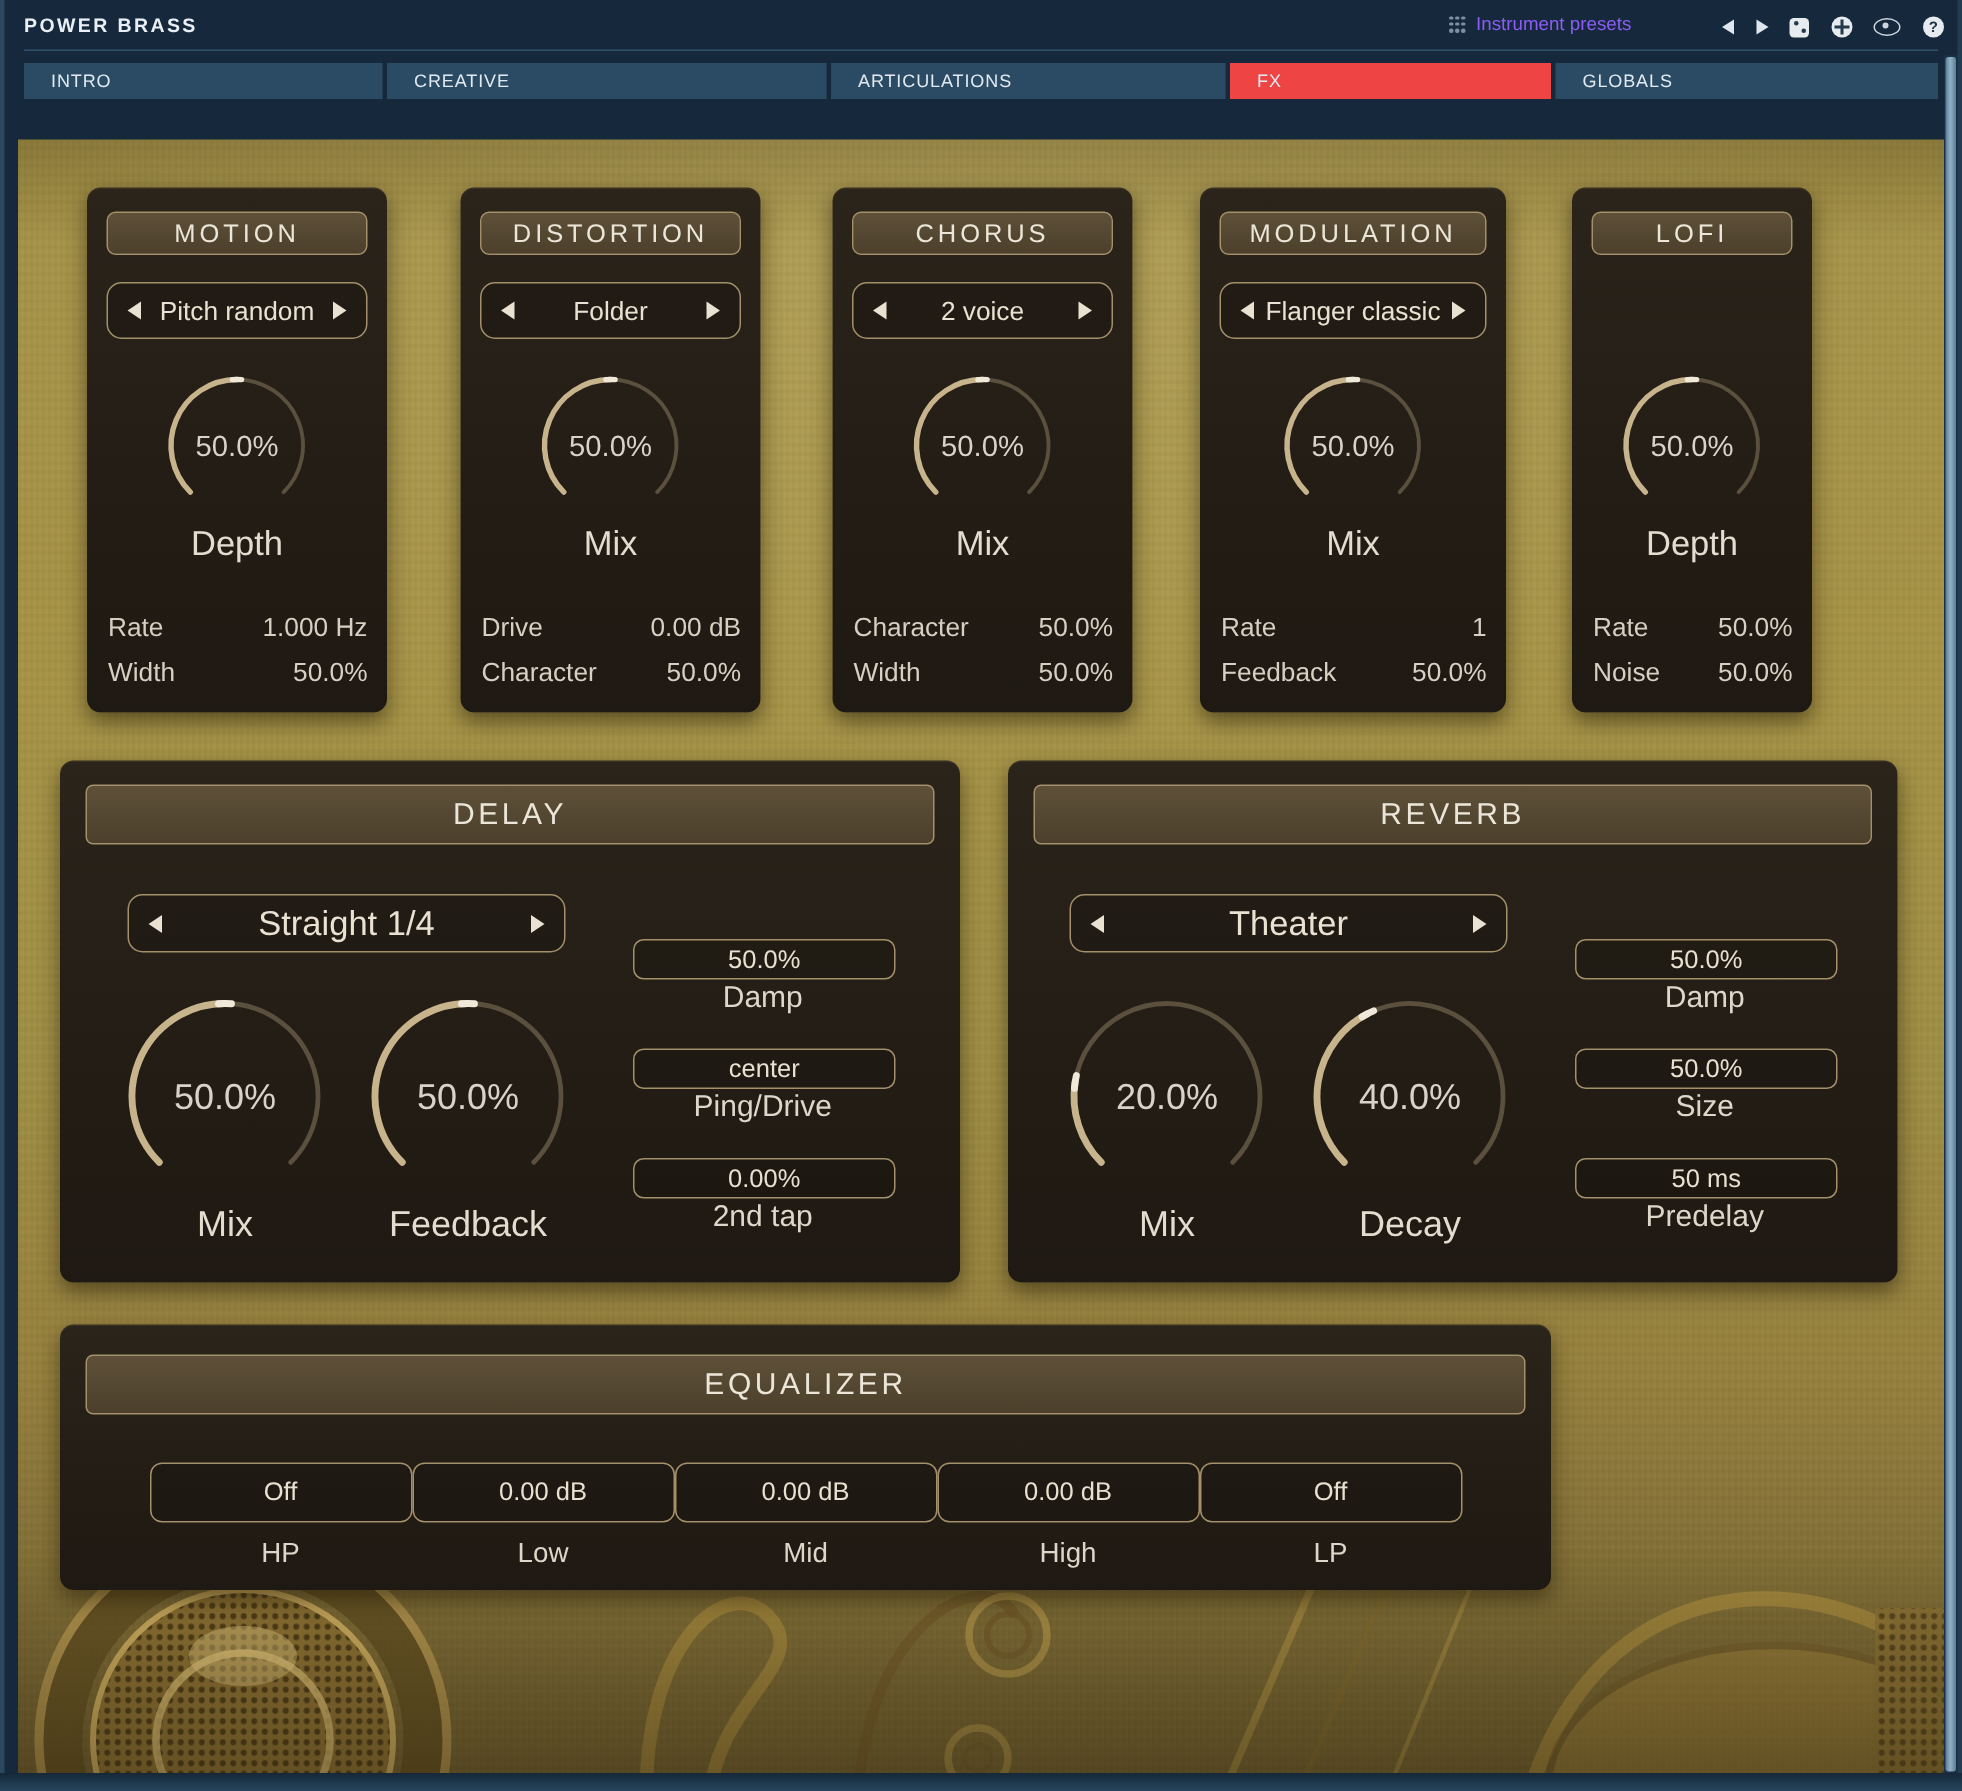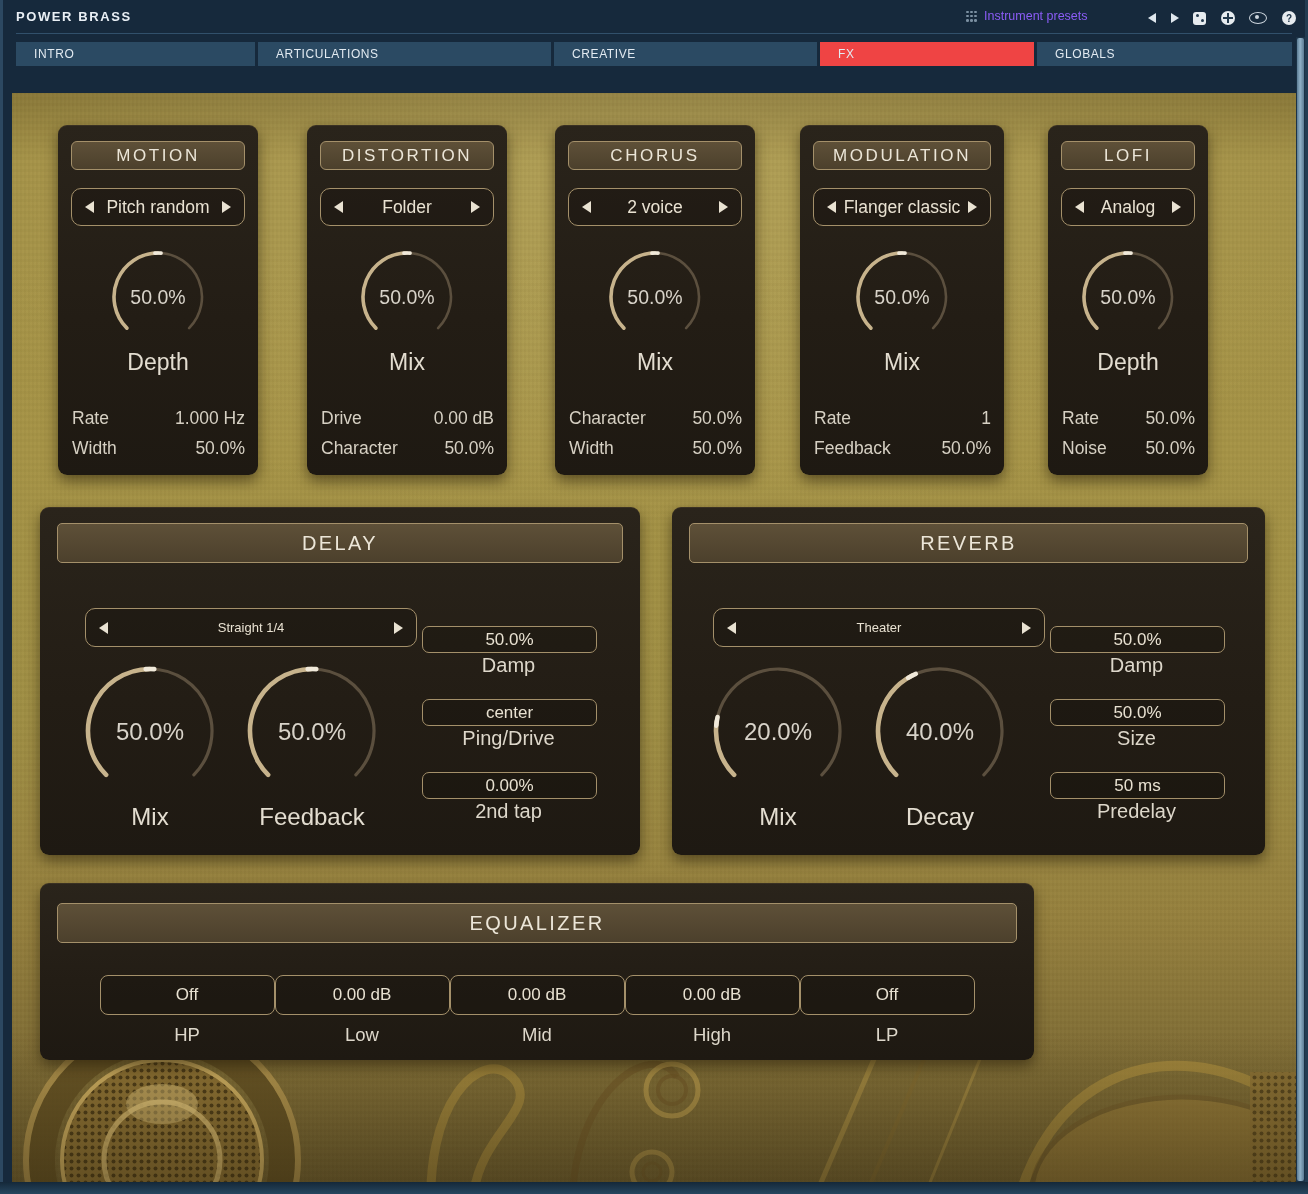--- a/index.html
+++ b/index.html
@@ -87,21 +87,21 @@
   .module{top:32px;height:350px;width:200px;}
   .module .pill-header{left:13px;right:13px;top:16px;height:27px;font-size:17px;letter-spacing:2.6px;}
   .module .selector{left:13px;right:13px;top:63px;height:38px;font-size:17.5px;}
   .module .knob{left:0;right:0;top:122px;display:flex;justify-content:center;}
   .module .knob-label{position:absolute;left:0;right:0;top:224px;text-align:center;font-size:23px;color:#e3ddd0;}
   .module .params{position:absolute;left:14px;right:13px;top:279px;font-size:17.5px;color:#d6d0c3;}
   .prow{display:flex;justify-content:space-between;height:29.5px;align-items:center;}
 
   
   .bigpanel .pill-header{left:17px;right:17px;top:16px;height:38px;font-size:20px;letter-spacing:2.4px;border-radius:5px;}
-  .bigpanel .selector{top:101px;width:332px;height:39px;font-size:13px;}
+  .bigpanel .selector{top:89px;width:292px;height:39px;font-size:23px;}
   .bigpanel .knob{top:156px;}
   .bigpanel .knob-label{position:absolute;top:296px;width:200px;text-align:center;font-size:24px;color:#e3ddd0;}
   .bigpanel .vbox{width:173px;height:25px;font-size:17px;}
   .bigpanel .flabel{width:173px;font-size:20px;}
 
   
   .eq-row{position:absolute;left:60px;right:60px;top:92px;display:flex;justify-content:center;}
   .eq-cell{width:175px;position:relative;}
   .eq-box{width:175px;height:40px;border:1.5px solid #a4906a;border-radius:8px;background:rgba(12,9,6,.18);
     display:flex;align-items:center;justify-content:center;color:#e8e1d1;font-size:17px;box-sizing:border-box;}
@@ -138,24 +138,24 @@
     <span class="help">?</span>
   </div>
   <div class="title-sep"></div>
 </div>
 
 <div class="tabs">
   <div class="tab">
       <span>INTRO</span>
     </div>
   <div class="tab">
+      <span>CREATIVE</span>
+    </div>
+  <div class="tab">
       <span>ARTICULATIONS</span>
-    </div>
-  <div class="tab">
-      <span>CREATIVE</span>
     </div>
   <div class="tab active">
       <span>FX</span>
     </div>
   <div class="tab">
       <span>GLOBALS</span>
     </div>
 </div>
 
 <div class="content">
@@ -299,25 +299,20 @@
         </div>
       <div class="prow">
           <span>Feedback</span>
           <span>50.0%</span>
         </div>
     </div>
   </section>
 
   <section class="panel module" style="left:1036px;width:160px;">
     <div class="pill-header">LOFI</div>
-    <div class="selector">
-      <span class="arr-l"></span>
-      <span class="sel-label">Analog</span>
-      <span class="arr-r"></span>
-    </div>
     <div class="knob sm">
         <svg width="110" height="96" viewBox="0 0 110 96">
       <path d="M 55.00,6.00 A 44 44 0 0 1 86.11,81.11" stroke="#5b4f3e" stroke-width="2.6" fill="none" stroke-linecap="round"></path>
       <path d="M 23.89,81.11 A 44 44 0 0 1 55.00,6.00" stroke="#c7b38c" stroke-width="3.6" fill="none" stroke-linecap="round"></path>
       <path d="M 51.93,6.11 A 44 44 0 0 1 58.07,6.11" stroke="#f0e9da" stroke-width="3.6" fill="none" stroke-linecap="round"></path>
       <text x="55" y="57.0" text-anchor="middle" font-size="19.5" fill="#d8d3c9" font-family="Liberation Sans, DejaVu Sans, sans-serif">50.0%</text>
     </svg>
       </div>
     <div class="knob-label">Depth</div>
     <div class="params">

